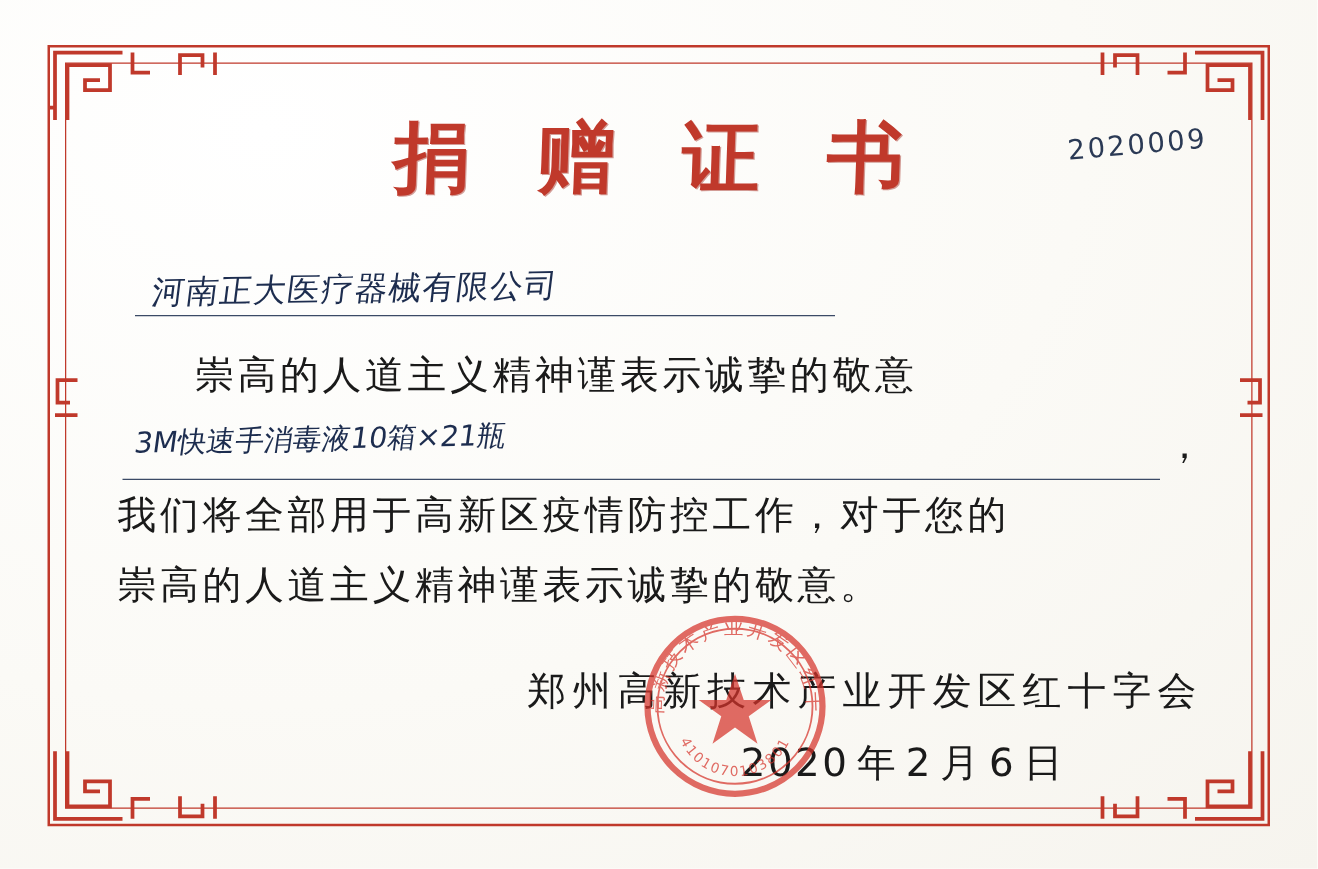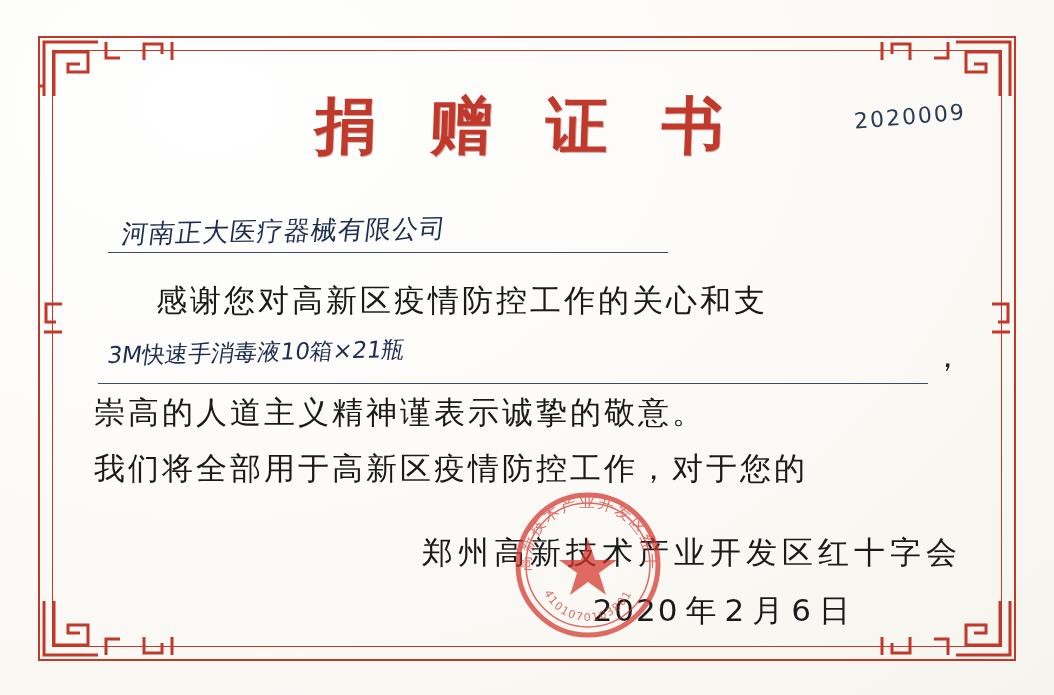--- a/index.html
+++ b/index.html
@@ -271,33 +271,33 @@
 
     <div class="title">捐 赠 证 书</div>
 
     <div class="recipient-row">
       <div class="recipient-name">河南正大医疗器械有限公司</div>
       <div class="recipient-line"></div>
     </div>
 
     <div class="body-text">
       <div class="line line-1">
-        <span class="seg">感谢您对高新区疫情防控工作的关心和支</span>
+        <span class="seg">崇高的人道主义精神谨表示诚挚的敬意</span>
       </div>
       <div class="line line-2">
         <span class="fill-wrap">
           <span class="fill-hand">3M快速手消毒液10箱×21瓶</span>
         </span>
         <span class="seg">，</span>
       </div>
+      <div class="line line-3">
+        <span class="seg">我们将全部用于高新区疫情防控工作，对于您的</span>
+      </div>
       <div class="line line-4">
         <span class="seg">崇高的人道主义精神谨表示诚挚的敬意。</span>
-      </div>
-      <div class="line line-3">
-        <span class="seg">我们将全部用于高新区疫情防控工作，对于您的</span>
       </div>
     </div>
 
     <div class="signature">郑州高新技术产业开发区红十字会</div>
 
     <div class="date-row">
       <span class="num">2020</span><span>年</span><span class="num">2</span><span>月</span><span class="num">6</span><span>日</span>
     </div>
 
     <div class="seal">

